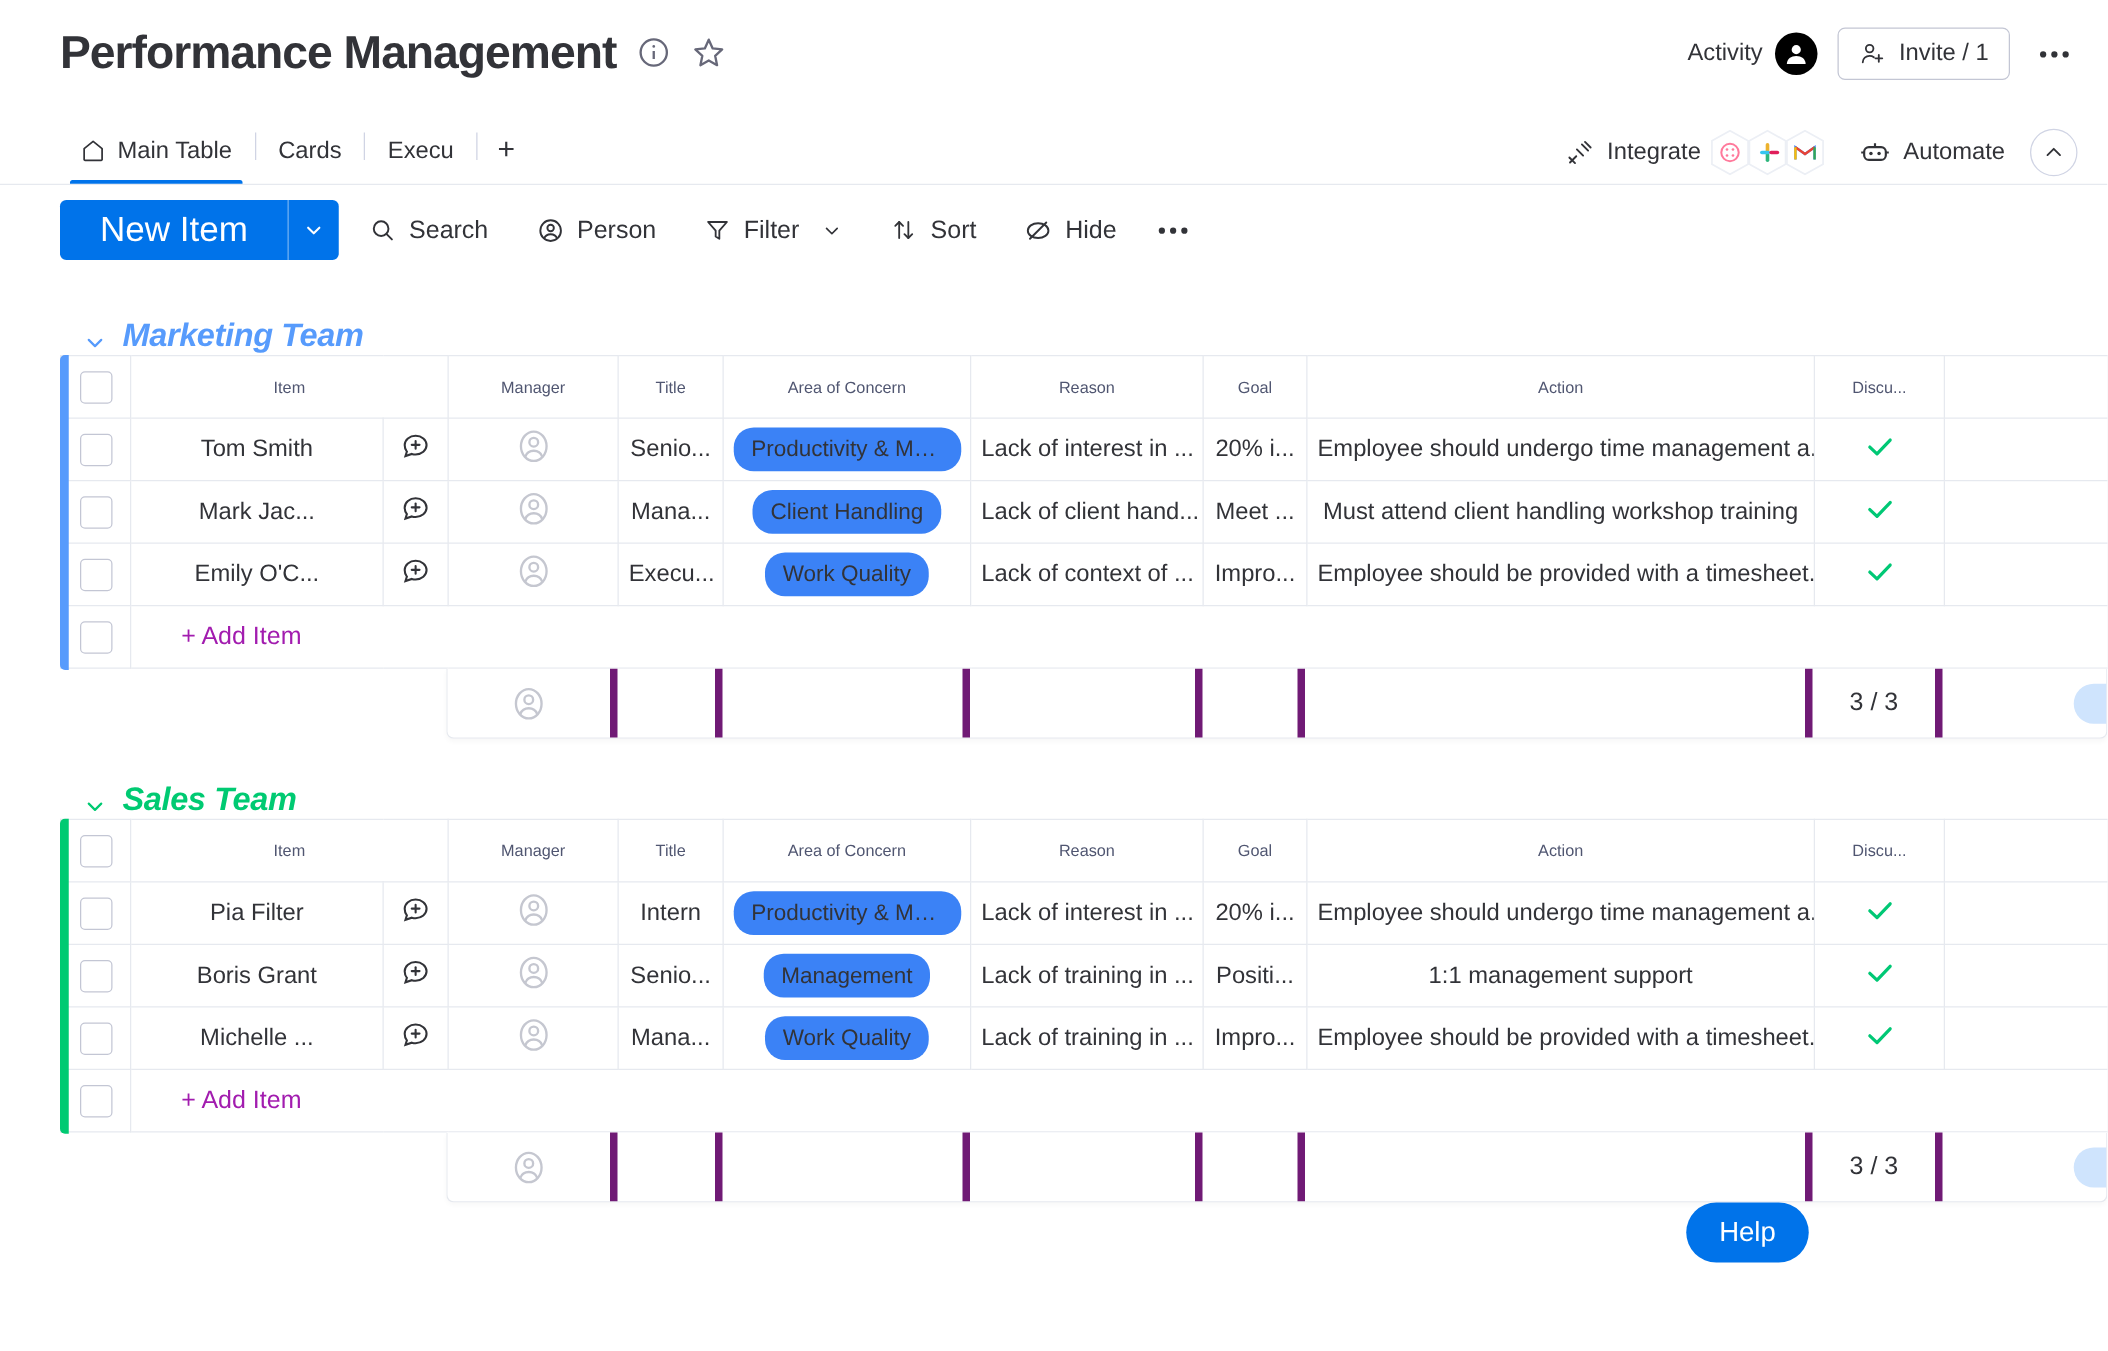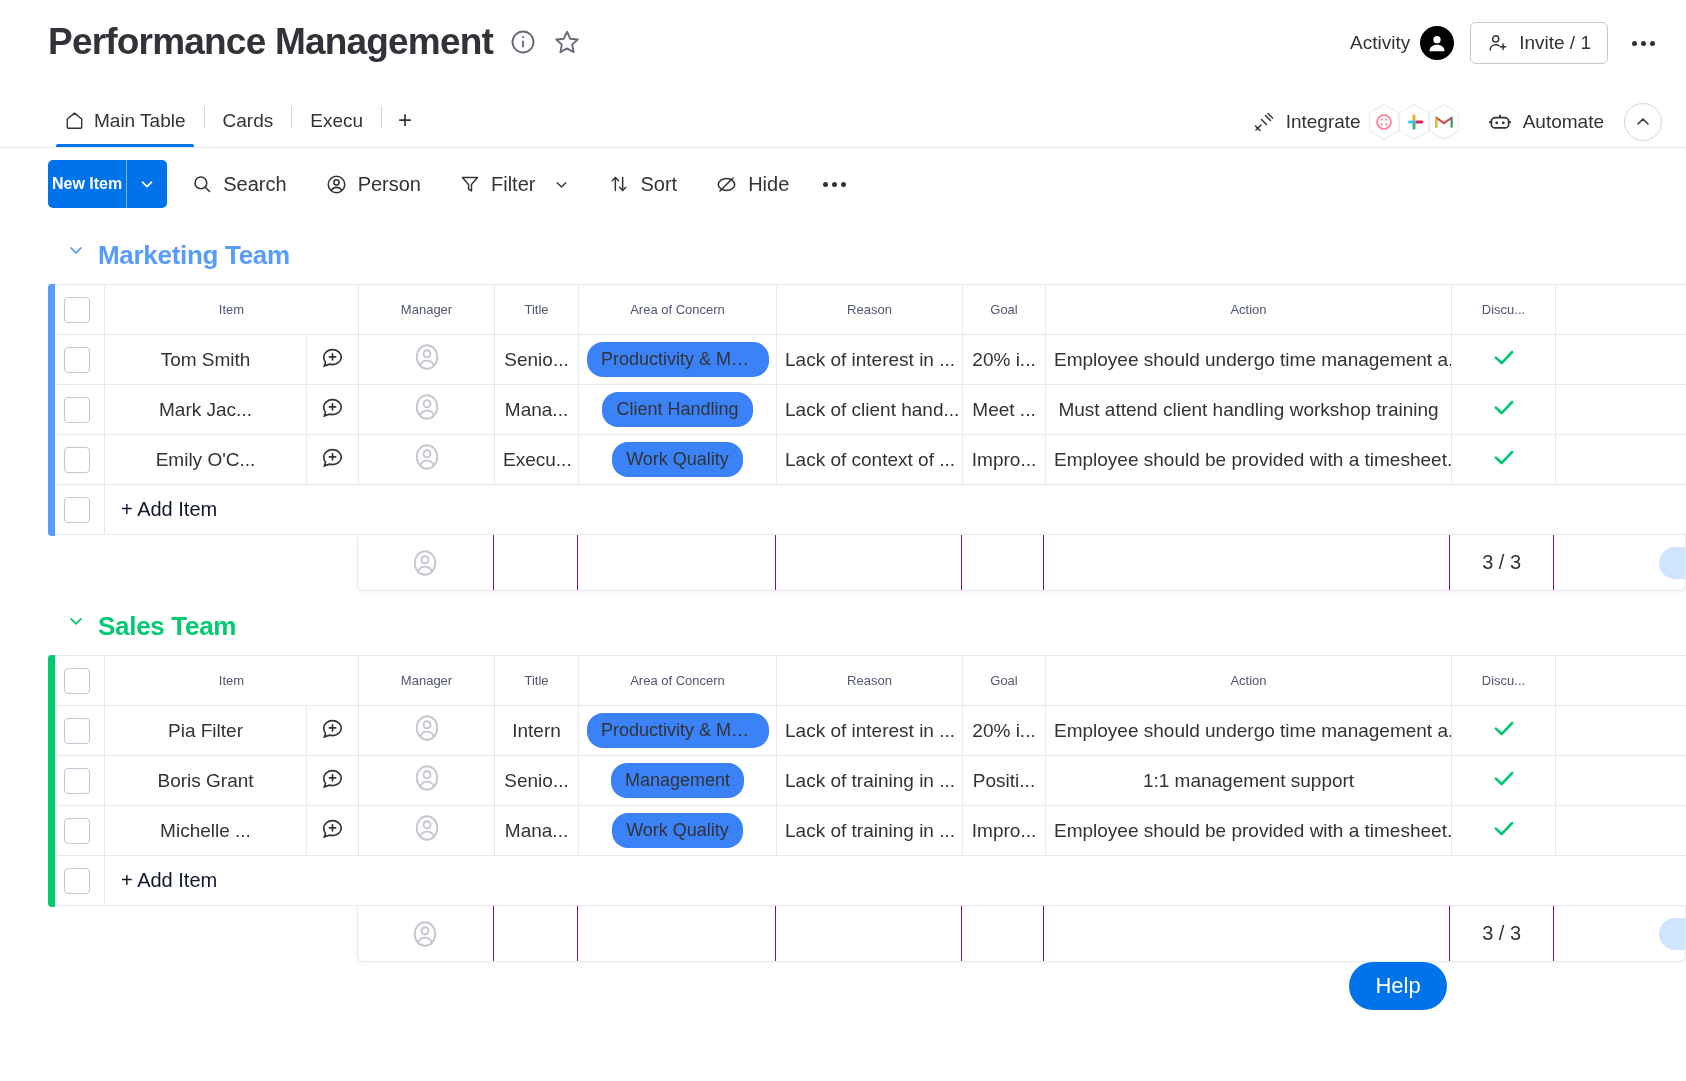--- a/index.html
+++ b/index.html
@@ -123,43 +123,44 @@
   }
   .newitem {
     display: flex; align-items: stretch;
     height: 48px;
     background: #0073ea;
     border-radius: 5px;
     overflow: hidden;
     cursor: pointer;
   }
   .newitem-label {
-    display: flex; align-items: center; padding: 0 4px;
-    color: #fff; font-size: 16px; font-weight: 700;
+    display: flex; align-items: center; padding: 0 32px;
+    color: #fff; font-size: 28px; font-weight: 400;
   }
   .newitem-div { width: 1px; background: rgba(255,255,255,0.45); }
   .newitem-caret { display:flex; align-items:center; justify-content:center; width: 40px; color:#fff; }
 
   .tb-item {
     display: flex; align-items: center; gap: 10px;
     height: 44px; padding: 0 14px; margin-left: 10px;
     font-size: 20px; color: #323338; border-radius: 5px; cursor: pointer;
   }
   .tb-item:first-of-type { margin-left: 26px; }
   .tb-dots { display:flex; align-items:center; gap:4px; height:44px; padding:0 12px; margin-left:8px; cursor:pointer;}
   .tb-dots i { width:5px; height:5px; border-radius:50%; background:#323338; display:block; }
 
   
   .board { padding: 0 0 0 48px; position: relative; }
 
   .group { margin-top: 20px; }
   .group-head {
-    display: flex; align-items: flex-start; gap: 12px;
+    display: flex; align-items: flex-end; gap: 12px;
     height: 44px;
     margin-left: 18px;
+    font-style: italic;
   }
   .group-chev { color: inherit; display:flex; align-items:center; cursor:pointer;}
   .group-title { font-size: 26px; font-weight: 700; letter-spacing: -0.3px; cursor: pointer;}
 
   .tablewrap { position: relative; }
 
   table.grid {
     border-collapse: collapse;
     table-layout: fixed;
     width: 1638px;
@@ -216,37 +217,37 @@
     font-size: 18px;
     max-width: 182px;
     overflow: hidden;
     text-overflow: ellipsis;
     white-space: nowrap;
     vertical-align: middle;
   }
   .check-green { color: #00c875; display:inline-flex; }
 
   .addrow td { color: #676879; background: #fff; }
-  .addrow .add-label { text-align:left; padding-left: 16px; font-size: 20px; color:#0f172a; cursor:pointer;}
+  .addrow .add-label { text-align:left; padding-left: 40px; font-size: 20px; color:#a21caf; cursor:pointer;}
 
   
   .summary {
     position: relative;
     margin-left: 309px;
     width: 1329px;
     display: flex;
     border: 1px solid #e6e9ef;
     border-top: none;
     background: #fff;
     border-radius: 0 0 6px 6px;
     height: 56px;
     box-shadow: 0 2px 4px rgba(0,0,0,0.03);
   }
   .summary .scell {
-    border-right: 1px solid #701a75;
+    border-right: 6px solid #701a75;
     display: flex; align-items: center; justify-content: center;
     font-size: 20px; color: #323338;
   }
   .summary .scell:last-child { border-right: none; }
 
   .pill-edge {
     width: 26px; height: 32px;
     background: #cfe4fd;
     border-radius: 16px 0 0 16px;
   }

